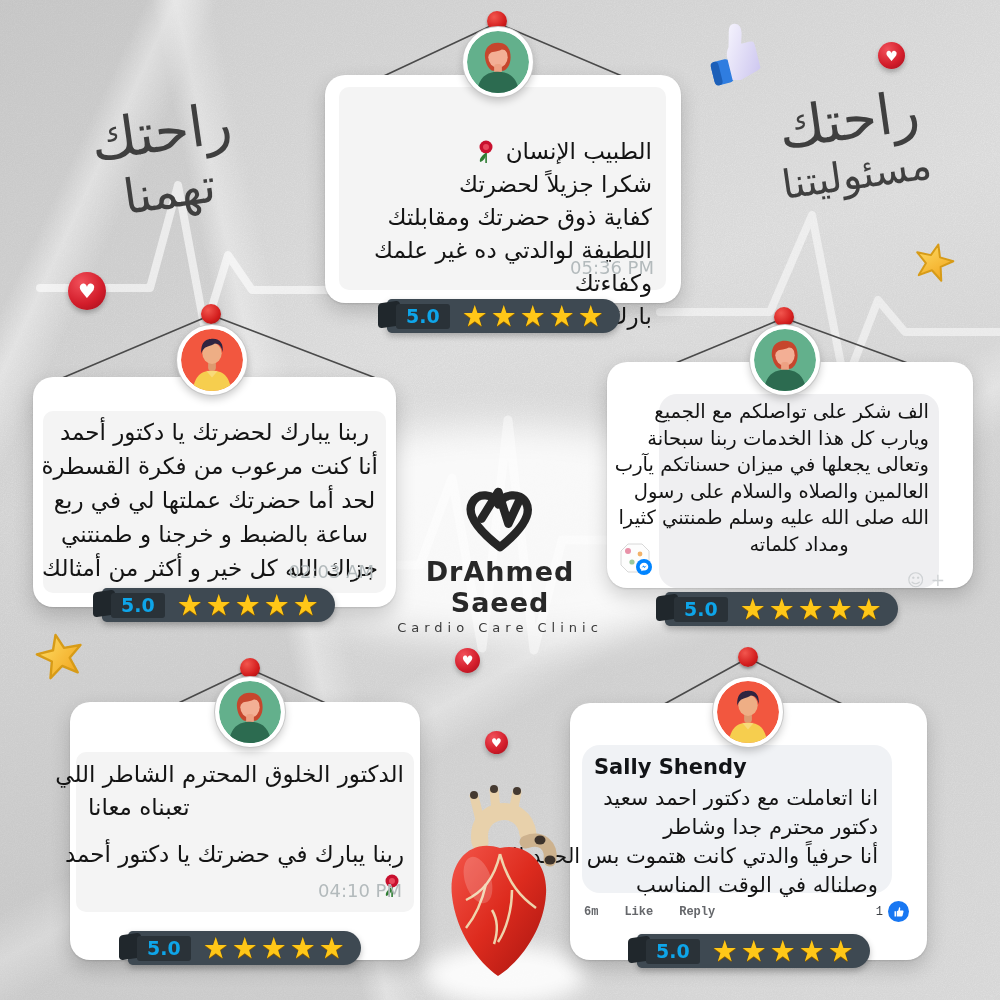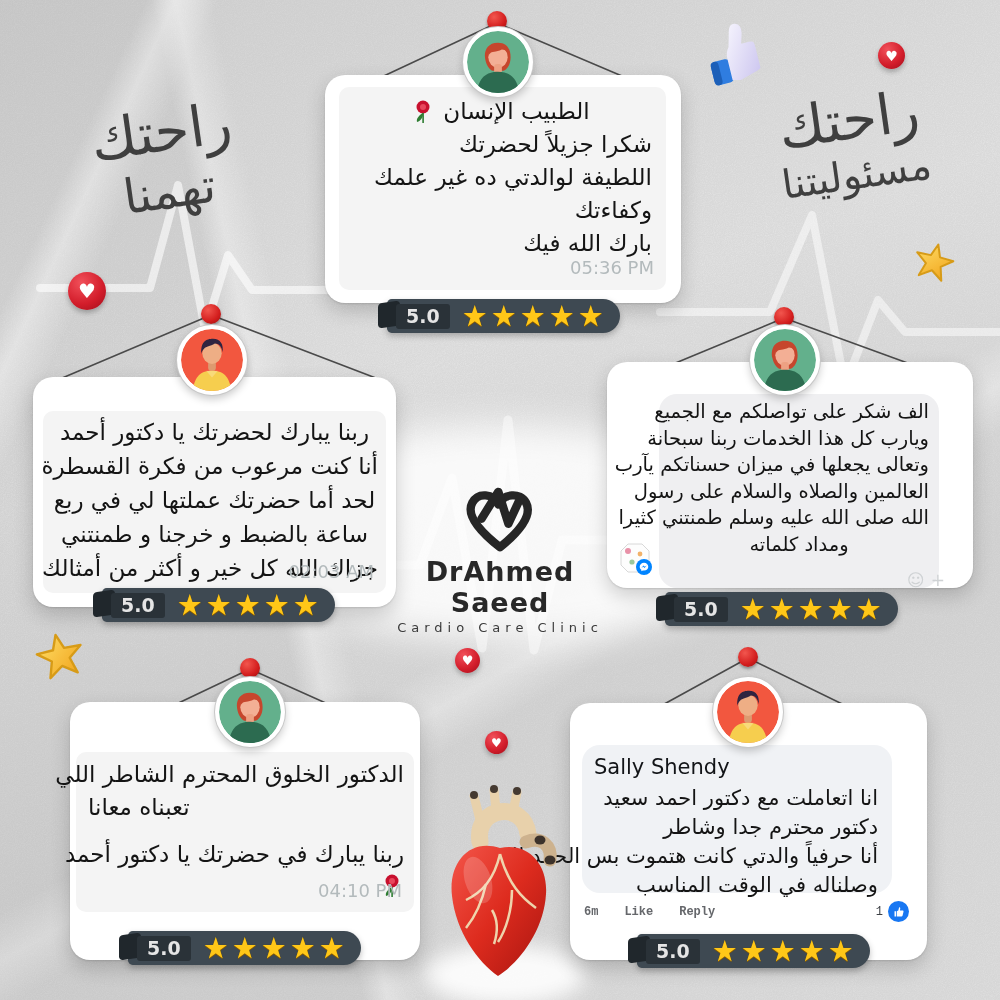--- a/index.html
+++ b/index.html
@@ -16,34 +16,34 @@
   .overlay{z-index:3;}
   
   .card{position:absolute;background:#fff;border-radius:20px;z-index:4;
     box-shadow:0 8px 20px rgba(0,0,0,.18),0 1px 2px rgba(0,0,0,.12);}
   .bubble{position:absolute;background:#f4f4f4;border-radius:10px;direction:rtl;color:#141414;}
   .bubble.msgr{background:#efeff1;border-radius:18px;}
   .bubble.fb{background:#f0f2f5;border-radius:18px;}
   .tline{white-space:nowrap;}
   .al-r .tline{text-align:right}.al-c .tline{text-align:center}.al-l .tline{text-align:left}
   .time{position:absolute;color:#b3babc;font-size:18px;direction:ltr;}
-  .trow{display:flex;direction:rtl;justify-content:center;align-items:center;gap:8px;}
+  .trow{display:flex;direction:rtl;justify-content:flex-start;align-items:center;gap:8px;margin-top:40px;}
   
   .avatar{position:absolute;width:62px;height:62px;border-radius:50%;border:4px solid #fff;
     box-shadow:0 0 0 1px #c7c7c7,0 4px 8px rgba(0,0,0,.22);overflow:hidden;z-index:6;background:#fff;}
   .avatar svg{display:block;width:100%;height:100%;}
   .pin{position:absolute;width:20px;height:20px;border-radius:50%;z-index:6;
     background:radial-gradient(circle at 35% 30%,#f2564e,#d31d1d 60%,#951111);
     box-shadow:0 2px 3px rgba(0,0,0,.35);}
   
   .badge{position:absolute;height:34px;display:flex;align-items:center;background:#3e4952;
     border-radius:5px 18px 18px 5px;padding:0 16px 0 0;z-index:6;box-shadow:0 3px 6px rgba(0,0,0,.25);}
   .badge::before{content:'';position:absolute;left:-9px;top:3px;width:22px;height:25px;
     background:#20272c;border-radius:4px;transform:skewY(-8deg);z-index:-1;}
-  .badge .score{background:#2a3238;color:#e5e5e5;font-weight:bold;font-size:19px;line-height:25px;
+  .badge .score{background:#2a3238;color:#0ea5e9;font-weight:bold;font-size:19px;line-height:25px;
     padding:0 10px;margin-left:9px;border-radius:3px;}
   .badge .stars{display:flex;gap:3px;margin-left:12px;}
   .badge .stars span{font-size:29px;line-height:29px;color:#ffc718;
     text-shadow:0 1px 0 #8a5c00,0 0 1px #6b4e00;}
   
   .heartchip{position:absolute;border-radius:50%;display:flex;align-items:center;justify-content:center;
     background:radial-gradient(circle at 35% 28%,#f1505a,#d31d2b 58%,#9f0e1b);color:#fff;z-index:7;
     box-shadow:0 3px 5px rgba(0,0,0,.25);}
   .star3d{position:absolute;z-index:7;}
   .slogan{position:absolute;color:#3f3f3f;z-index:3;text-align:center;direction:rtl;
@@ -54,21 +54,21 @@
   
   .phonebox{position:absolute;left:8px;top:10px;width:236px;height:40px;z-index:7;display:flex;
     align-items:center;gap:7px;padding:0 8px;border:1.5px solid #818181;background:rgba(252,252,252,.5);}
   .phonebox .num{font-size:27px;font-weight:bold;letter-spacing:.5px;color:#3d3d3d;direction:ltr;}
   .phonebox .num .red{color:#e41e1f;}
   
   .logo{position:absolute;left:388px;top:470px;width:224px;text-align:center;z-index:4;color:#282828;}
   .logo .name{font-size:27px;font-weight:600;letter-spacing:1px;margin-top:2px;}
   .logo .tag{font-size:13px;letter-spacing:5px;color:#3a3a3a;margin-top:2px;}
   
-  .fb-author{font-weight:normal;font-size:21px;color:#121417;direction:ltr;text-align:left;margin-bottom:2px;}
+  .fb-author{font-weight:bold;font-size:21px;color:#121417;direction:ltr;text-align:left;margin-bottom:2px;}
   .fb-meta{position:absolute;left:14px;right:18px;display:flex;align-items:center;gap:26px;
     color:#65676b;font-size:12px;font-weight:600;direction:ltr;font-family:Liberation Mono, monospace;}
   .fb-meta .right{margin-left:auto;display:flex;align-items:center;gap:5px;color:#3c3f44;font-weight:400;}
   .likecircle{width:21px;height:21px;border-radius:50%;background:#1877f2;display:flex;
     align-items:center;justify-content:center;}
   .react{position:absolute;display:flex;gap:6px;color:#cfd2d4;font-size:17px;z-index:6;}
   .mini-prof{position:absolute;z-index:6;}
 </style>
 </head>
 <body>
@@ -120,20 +120,21 @@
         <span>الطبيب الإنسان</span>
         <svg width="24" height="26" viewBox="0 0 24 26">
             <circle cx="12" cy="8" r="6.5" fill="#c8102e"></circle>
             <circle cx="12" cy="8" r="3" fill="#e8465c"></circle>
             <path d="M12,14 C8,16 5,20 6,23 C10,22 12,18 12,15 Z" fill="#2e7d32"></path>
             <rect x="11.3" y="14" width="1.6" height="10" fill="#2e7d32"></rect>
           </svg>
       </div>
       <div>
           <div class="tline">شكرا جزيلاً لحضرتك</div>
+          <div class="tline">كفاية ذوق حضرتك ومقابلتك</div>
           <div class="tline">اللطيفة لوالدتي ده غير علمك</div>
           <div class="tline">وكفاءتك</div>
           <div class="tline">بارك الله فيك</div>
         </div>
       <span class="time" style="right:12px;bottom:6px;">05:36 PM</span>
     </div>
   </div>
   <div class="pin" style="left:487px;top:11px;"></div>
   <div class="avatar" style="left:463px;top:27px;">
     <svg viewBox="0 0 64 64">

